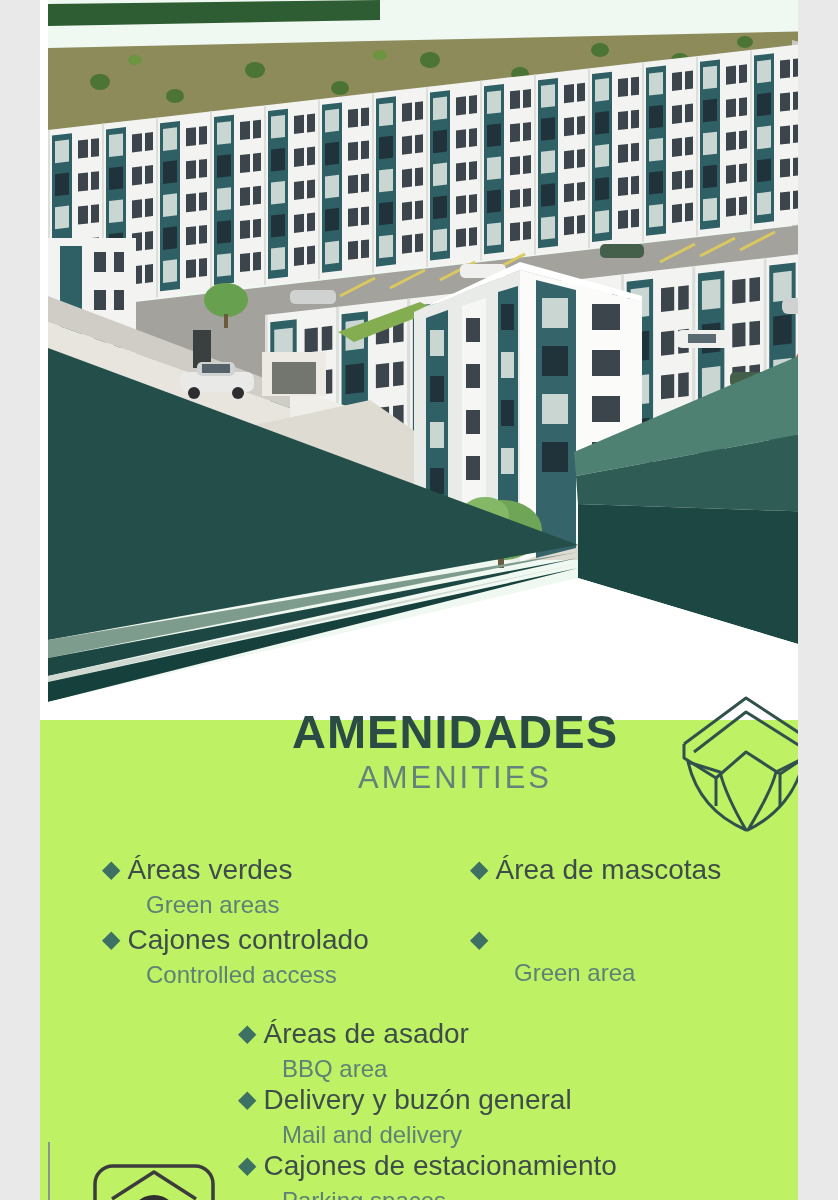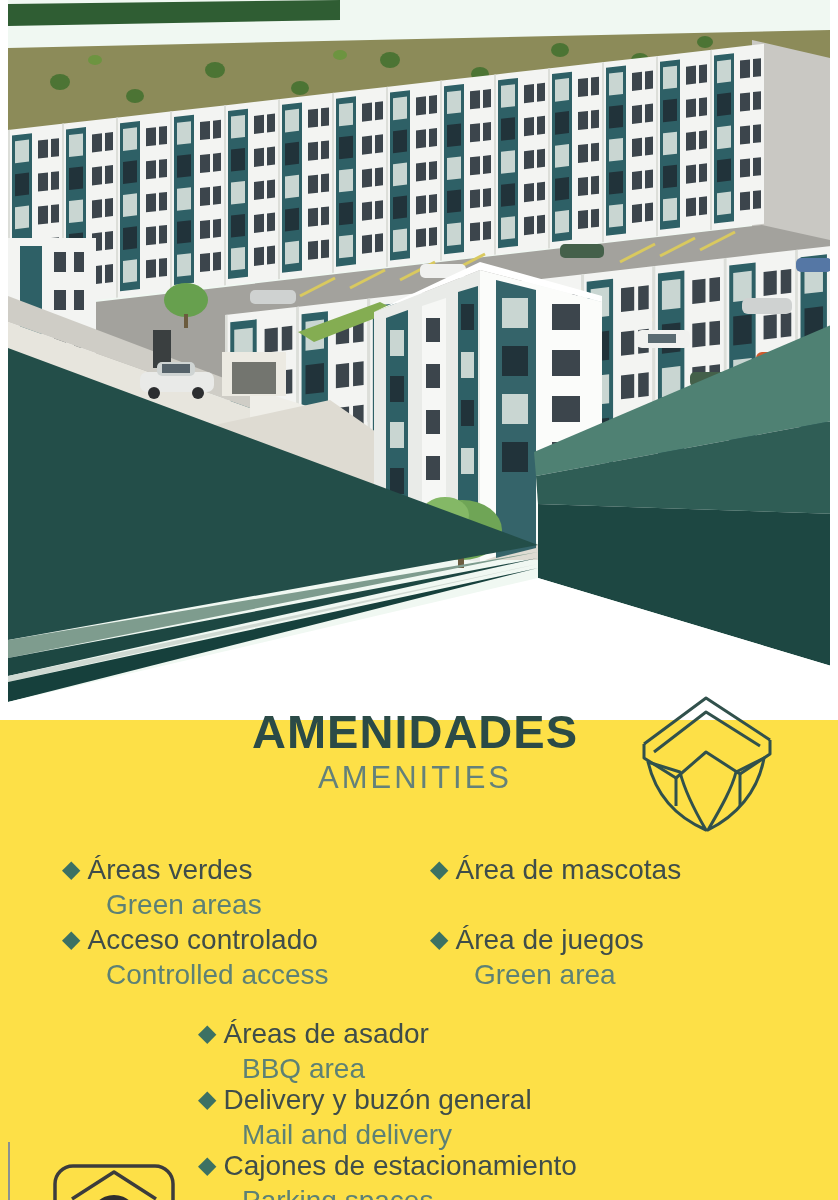--- a/index.html
+++ b/index.html
@@ -1,18 +1,18 @@
 <!DOCTYPE html>
 <html><head>
 <meta charset="utf-8">
 <style>
   html,body{margin:0;padding:0;background:#e9e9e9;}
   .flyer{
-    position:relative;width:838px;height:1200px;margin:0 auto;
-    background:#fde047;overflow:hidden;
+    position:relative;width:758px;height:1200px;margin:0 auto;
+    background:#bef264;overflow:hidden;
     font-family:"Liberation Sans","DejaVu Sans",sans-serif;
   }
   .hero{position:absolute;left:0;top:0;}
   
   .title-wrap{position:absolute;left:0;top:706px;width:838px;text-align:center;pointer-events:none;}
   .title{
     font-size:47px;font-weight:700;letter-spacing:1px;color:#2b4b47;
     margin:0;line-height:52px;
     transform:translateX(-4px);
   }
@@ -22,21 +22,21 @@
   }
   .brand-logo{position:absolute;left:630px;top:678px;}
   
   .item{position:absolute;white-space:nowrap;}
   .item .row{display:flex;align-items:flex-start;}
   .bullet{
     font-size:24px;color:#3c7163;line-height:38px;margin-right:7px;
     font-family:"DejaVu Sans",sans-serif;
   }
   .name{font-size:28px;color:#3f4d4a;line-height:40px;}
-  .sub{font-size:28px;color:#5d8175;line-height:27px;margin-left:44px;margin-top:1px;}
+  .sub{font-size:24px;color:#5d8175;line-height:27px;margin-left:44px;margin-top:1px;}
   .pos-l1{left:62px;top:850px;}
   .pos-l2{left:62px;top:920px;}
   .pos-r1{left:430px;top:850px;}
   .pos-r2{left:430px;top:920px;}
   .pos-c1{left:198px;top:1014px;}
   .pos-c2{left:198px;top:1080px;}
   .pos-c3{left:198px;top:1146px;}
   .corner-logo{position:absolute;left:52px;top:1163px;}
   .edge-line{position:absolute;left:8px;top:1142px;width:2px;height:58px;background:#8b9290;}
 </style>
@@ -267,36 +267,35 @@
     <div class="row">
       <span class="bullet">◆</span>
       <span class="name">Áreas verdes</span>
     </div>
     <div class="sub">Green areas</div>
   </div>
 
   <div class="item pos-l2">
     <div class="row">
       <span class="bullet">◆</span>
-      <span class="name">Acceso controlado</span>
+      <span class="name">Cajones controlado</span>
     </div>
     <div class="sub">Controlled access</div>
   </div>
 
   <div class="item pos-r1">
     <div class="row">
       <span class="bullet">◆</span>
       <span class="name">Área de mascotas</span>
     </div>
   </div>
 
   <div class="item pos-r2">
     <div class="row">
       <span class="bullet">◆</span>
-      <span class="name">Área de juegos</span>
     </div>
     <div class="sub">Green area</div>
   </div>
 
   <div class="item pos-c1">
     <div class="row">
       <span class="bullet">◆</span>
       <span class="name">Áreas de asador</span>
     </div>
     <div class="sub">BBQ area</div>

